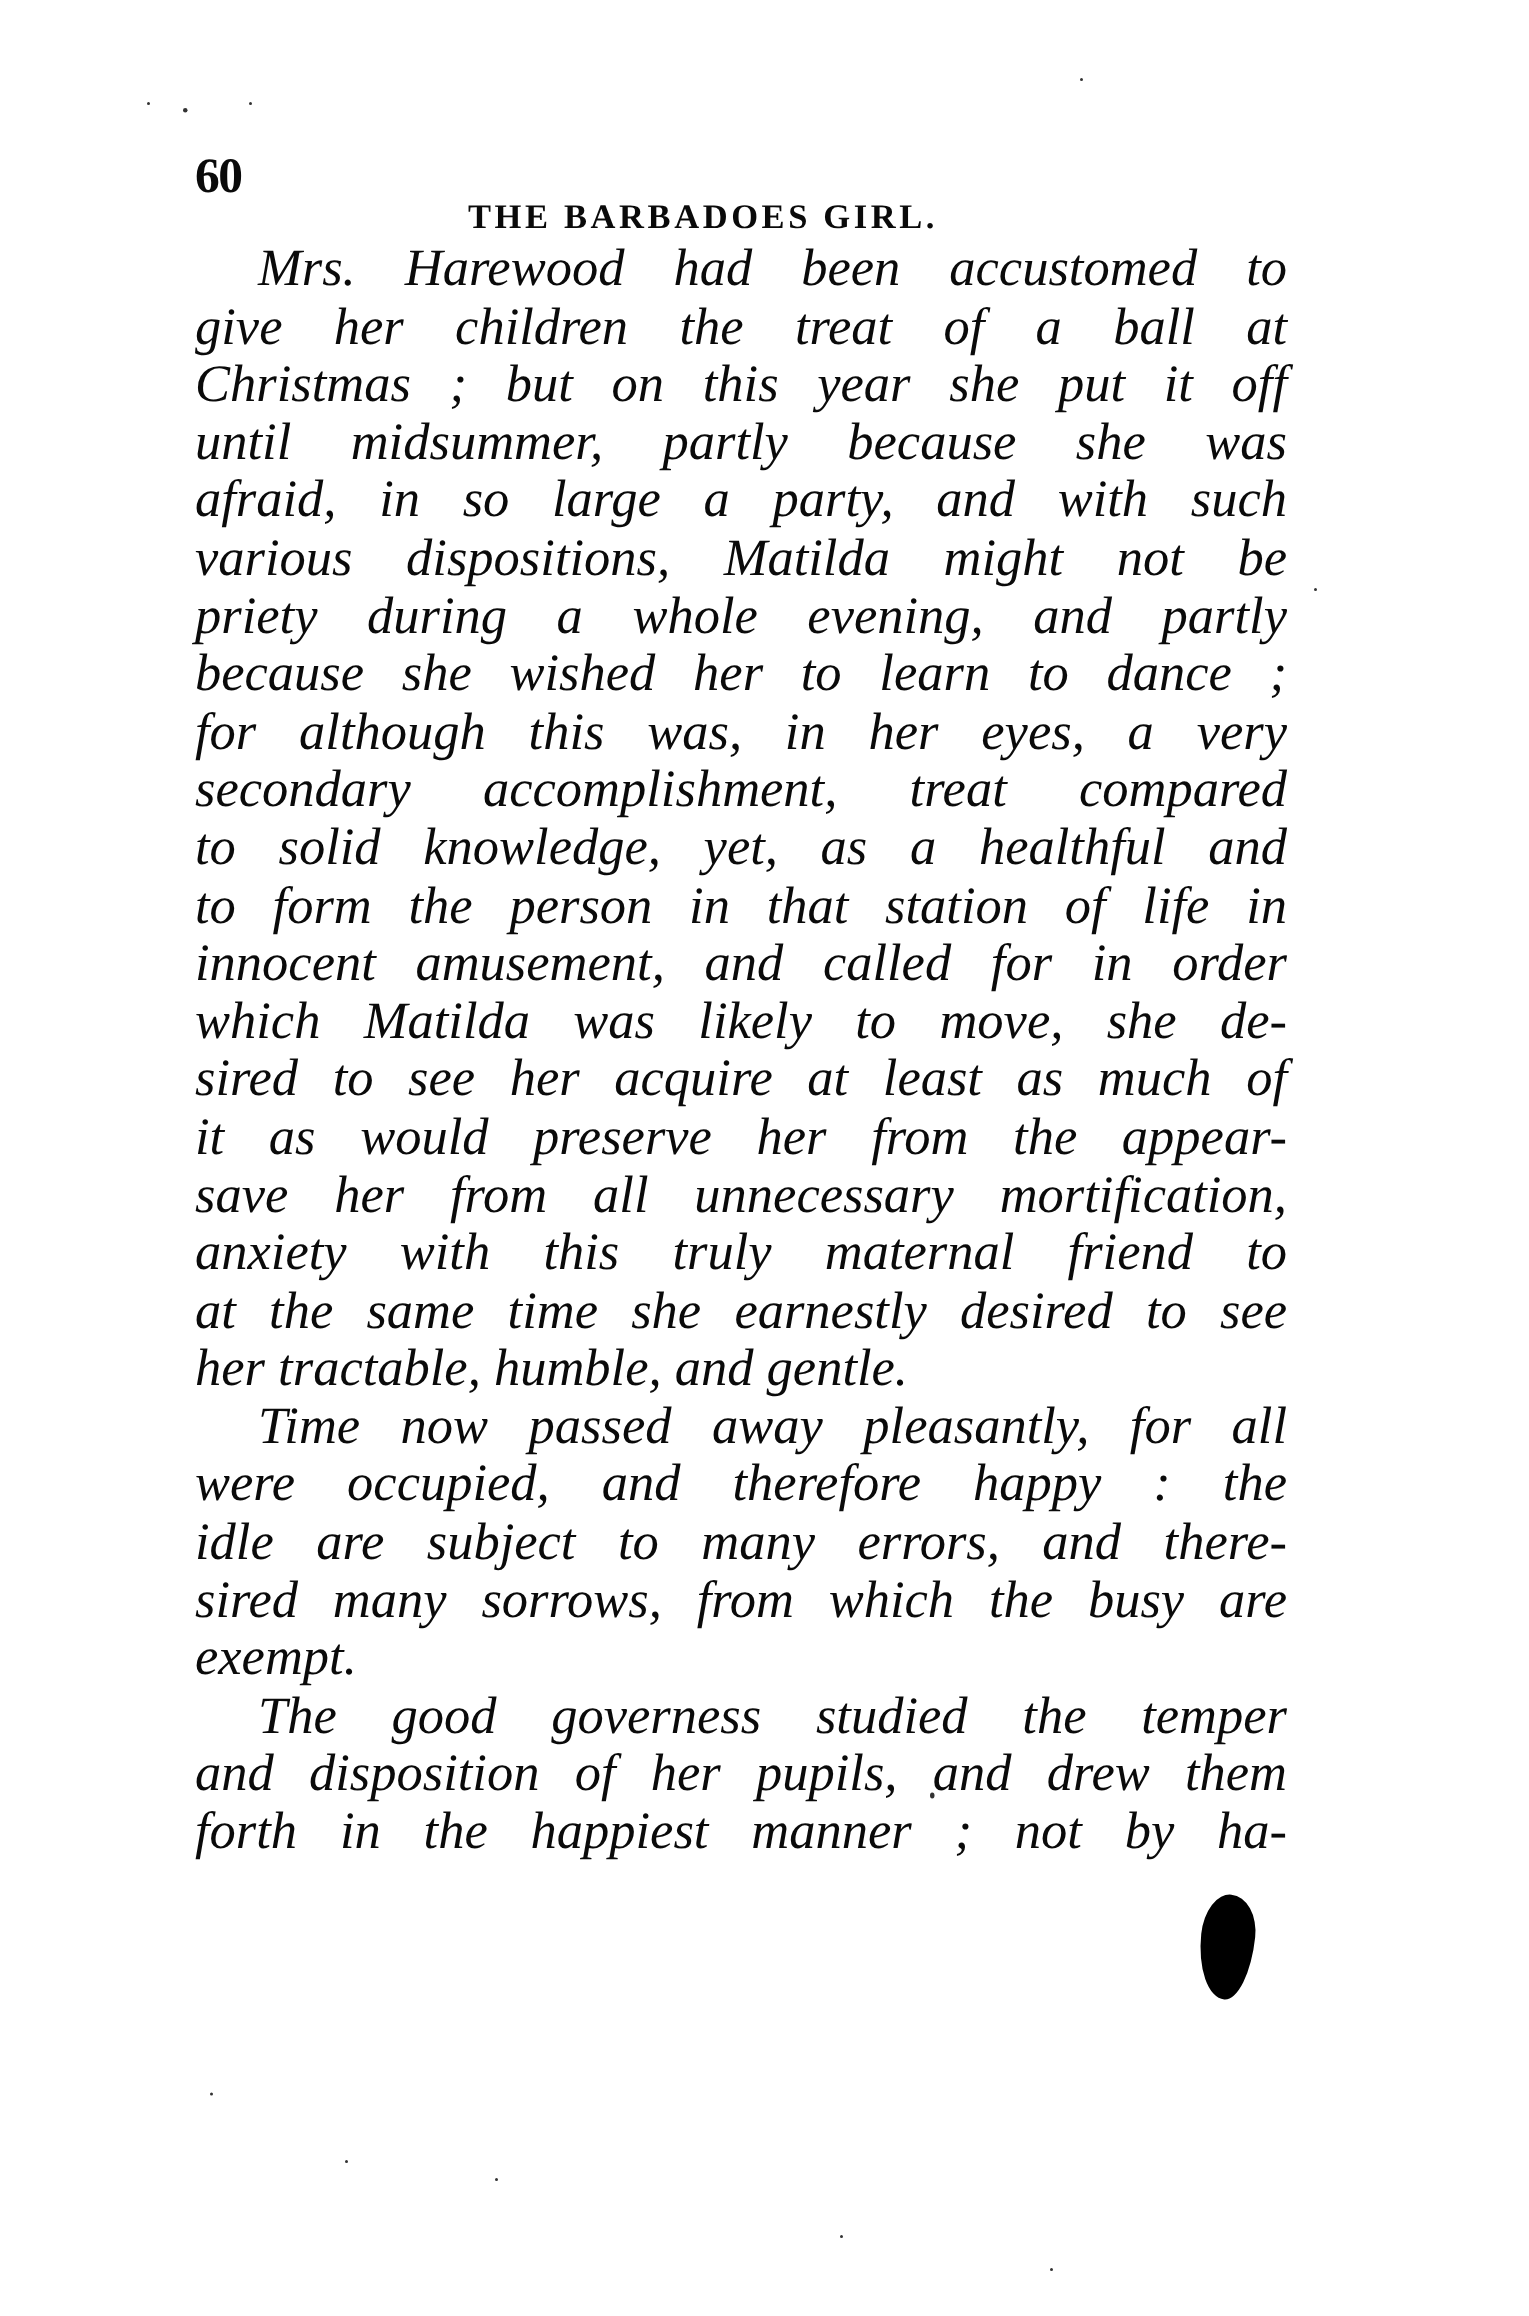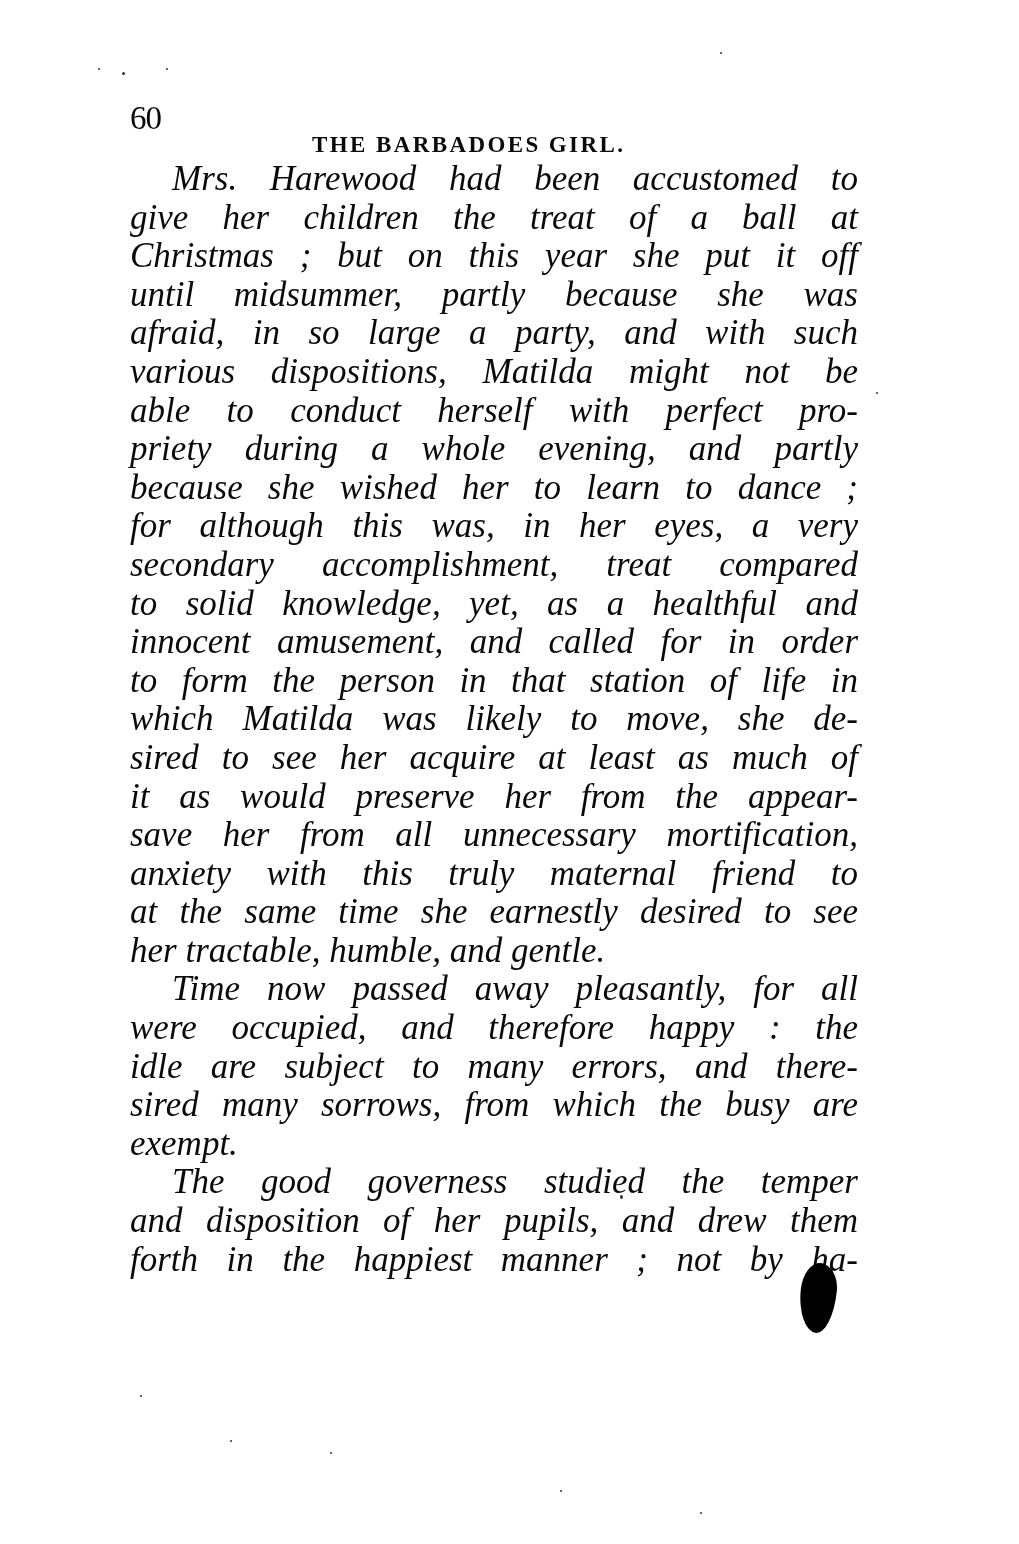--- a/index.html
+++ b/index.html
@@ -27,21 +27,21 @@
       top: 96px;
       left: 130px;
       width: 730px;
       height: 44px;
     }
     .page-number {
       position: absolute;
       left: 0;
       top: 0;
       font-family: "Liberation Serif", "DejaVu Serif", serif;
-      font-weight: normal;
+      font-weight: bold;
       font-size: 33px;
       line-height: 44px;
       letter-spacing: -1px;
     }
     .running-title {
       position: absolute;
       left: 182px;
       top: 4px;
       font-family: "Liberation Serif", "DejaVu Serif", serif;
       font-weight: bold;
@@ -102,28 +102,27 @@
   </div>
 
   <div class="text-block">
 
     <span class="line indent">Mrs. Harewood had been accustomed to</span>
     <span class="line">give her children the treat of a ball at</span>
     <span class="line">Christmas ; but on this year she put it off</span>
     <span class="line">until midsummer, partly because she was</span>
     <span class="line">afraid, in so large a party, and with such</span>
     <span class="line">various dispositions, Matilda might not be</span>
-    <span class="line">able to conduct herself with perfect pro-</span>
     <span class="line">priety during a whole evening, and partly</span>
     <span class="line">because she wished her to learn to dance ;</span>
     <span class="line">for although this was, in her eyes, a very</span>
     <span class="line">secondary accomplishment, treat compared</span>
     <span class="line">to solid knowledge, yet, as a healthful and</span>
+    <span class="line">to form the person in that station of life in</span>
     <span class="line">innocent amusement, and called for in order</span>
-    <span class="line">to form the person in that station of life in</span>
     <span class="line">which Matilda was likely to move, she de-</span>
     <span class="line">sired to see her acquire at least as much of</span>
     <span class="line">it as would preserve her from the appear-</span>
     <span class="line">save her from all unnecessary mortification,</span>
     <span class="line">anxiety with this truly maternal friend to</span>
     <span class="line">at the same time she earnestly desired to see</span>
     <span class="line last">her tractable, humble, and gentle.</span>
 
     <span class="line indent">Time now passed away pleasantly, for all</span>
     <span class="line">were occupied, and therefore happy : the</span>

